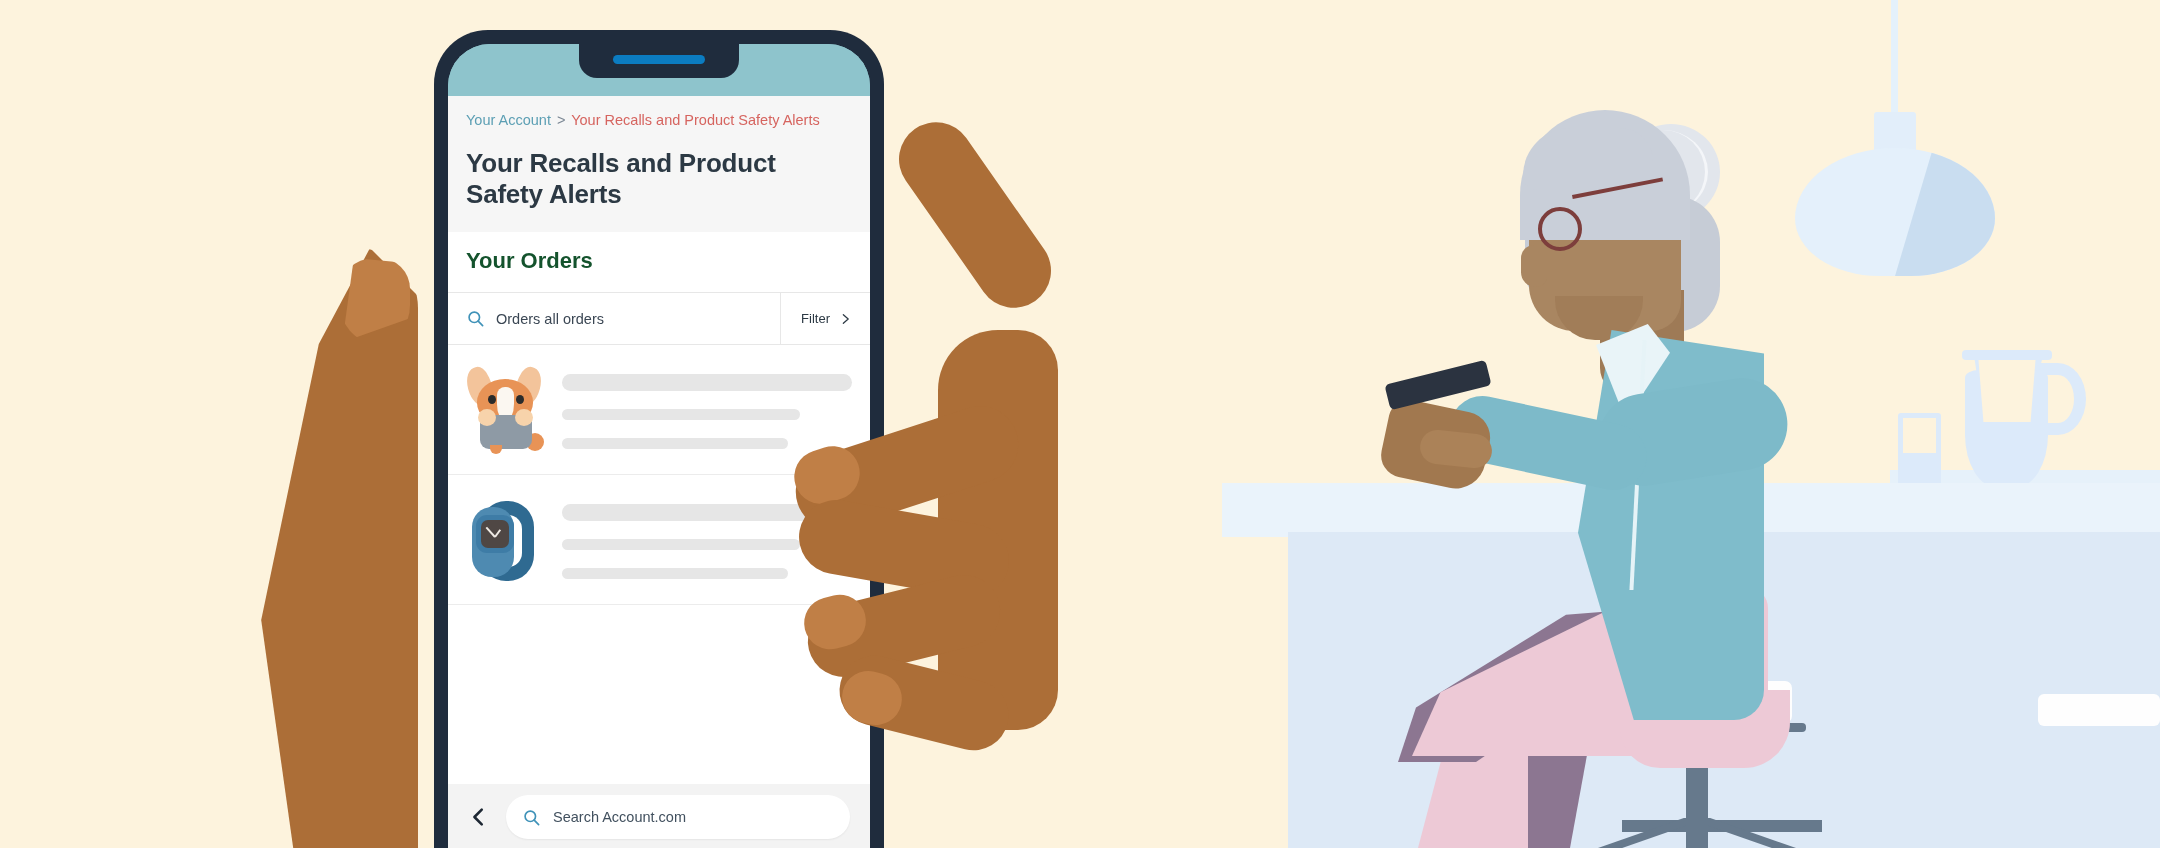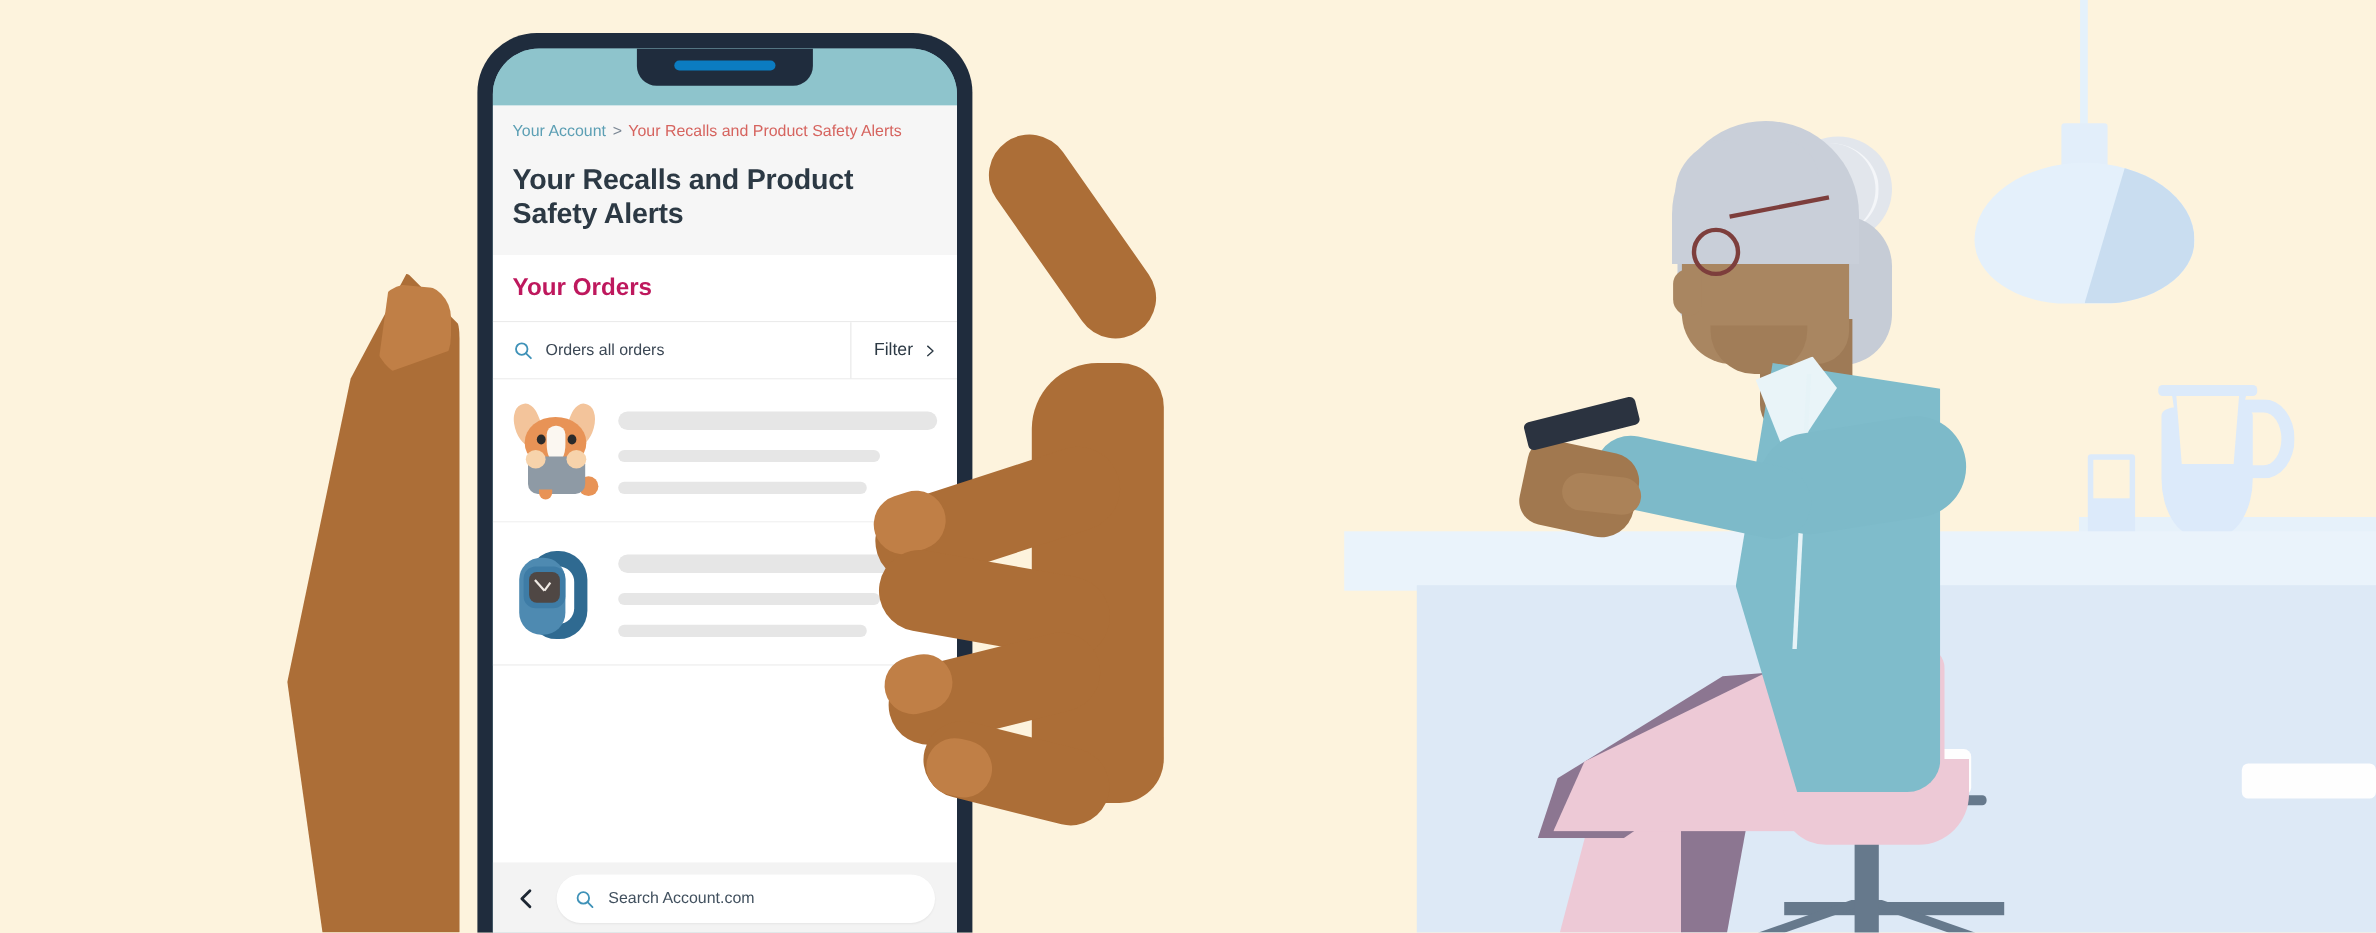--- a/index.html
+++ b/index.html
@@ -270,37 +270,37 @@
   .bc-sep { color:#7b8794; padding:0 2px; }
   .bc-b { color:#d6645f; }
   .page-title {
     margin-top:18px; font-size:26px; line-height:31px; font-weight:bold;
     color:#2c3944; letter-spacing:-0.2px;
   }
 
   .orders-hdr {
     background:#fff; padding:16px 18px 18px 18px;
     border-bottom:1px solid #e7e7e7;
-    font-size:22px; font-weight:bold; color:#be185d;
+    font-size:22px; font-weight:bold; color:#14532d;
   }
 
   .search-row {
     display:flex; align-items:center; height:52px;
     border-bottom:1px solid #e7e7e7; background:#fff;
   }
   .search-left {
     flex:1; display:flex; align-items:center; gap:11px;
     padding-left:18px; border-right:1px solid #e7e7e7; height:100%;
   }
   .search-left .lbl { font-size:14.5px; color:#3b4754; }
   .filter-cell {
     display:flex; align-items:center; gap:9px;
     padding:0 18px 0 20px; height:100%;
   }
-  .filter-cell .lbl { font-size:16px; color:#2c3944; font-weight:500; }
+  .filter-cell .lbl { font-size:13px; color:#2c3944; font-weight:500; }
 
   .order-row {
     display:flex; align-items:center; gap:18px;
     padding:22px 18px; border-bottom:1px solid #ececec; background:#fff;
     height:130px;
   }
   .thumb { width:78px; height:90px; position:relative; flex:0 0 78px; }
   .sk-wrap { flex:1; display:flex; flex-direction:column; gap:18px; padding-top:4px; }
   .sk { background:#e6e6e6; border-radius:9px; }
   .sk.h1 { height:17px; width:100%; }

